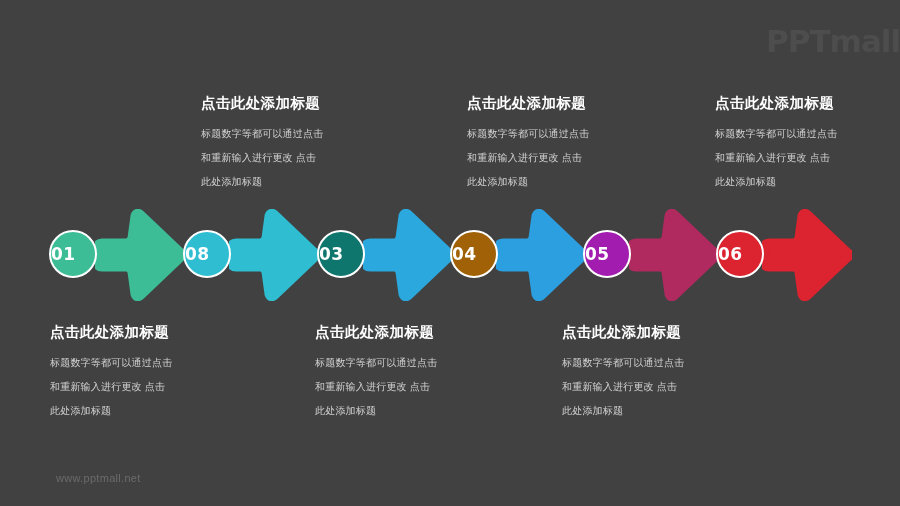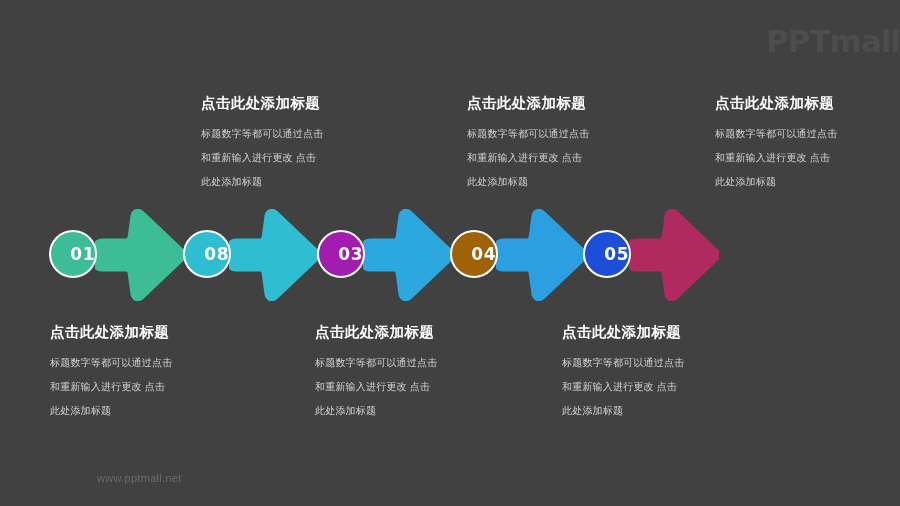--- a/index.html
+++ b/index.html
@@ -38,21 +38,20 @@
   }
 
   
   #footer {
     position: absolute;
     left: 56px;
     top: 472px;
     font-size: 11px;
     color: #6b6b6b;
     letter-spacing: .3px;
-    margin-left: 41px;
   }
 
   
   .tblock {
     position: absolute;
     width: 215px;
   }
   .tblock .ttitle {
     font-size: 14.5px;
     font-weight: 700;
@@ -103,21 +102,21 @@
     position: absolute;
     left: 0px;
     top: 26px;
     width: 48px;
     height: 48px;
     border-radius: 50%;
     border: 2.5px solid #ffffff;
     box-sizing: border-box;
     display: flex;
     align-items: center;
-    justify-content: flex-end;
+    justify-content: flex-start;
     z-index: 3;
   }
   .step .circle span {
     font-size: 17px;
     font-weight: 700;
     color: #ffffff;
     letter-spacing: .5px;
     line-height: 1;
     font-family: "DejaVu Sans", sans-serif;
   }
@@ -171,21 +170,21 @@
         <span>08</span>
       </div>
     </div>
 
     <div class="step" style="left:317px">
       <div class="arrow">
         <svg viewBox="0 0 90 92" width="90" height="92" aria-hidden="true">
           <path d="M46 6 L86 44 Q90 46 86 48 L46 86 Q42 90 40 85 L37 63 Q36 58 31 58 L7 58 Q2 58 2 53 L2 39 Q2 34 7 34 L31 34 Q36 34 37 29 L40 7 Q42 2 46 6 Z" fill="#2ba8dd" stroke="#2ba8dd" stroke-width="9" stroke-linejoin="round"></path>
         </svg>
       </div>
-      <div class="circle" style="background:#a21caf">
+      <div class="circle" style="background:#0f766e">
         <span>03</span>
       </div>
     </div>
 
     <div class="step" style="left:450px">
       <div class="arrow">
         <svg viewBox="0 0 90 92" width="90" height="92" aria-hidden="true">
           <path d="M46 6 L86 44 Q90 46 86 48 L46 86 Q42 90 40 85 L37 63 Q36 58 31 58 L7 58 Q2 58 2 53 L2 39 Q2 34 7 34 L31 34 Q36 34 37 29 L40 7 Q42 2 46 6 Z" fill="#2b9fe0" stroke="#2b9fe0" stroke-width="9" stroke-linejoin="round"></path>
         </svg>
       </div>
@@ -193,25 +192,35 @@
         <span>04</span>
       </div>
     </div>
 
     <div class="step" style="left:583px">
       <div class="arrow">
         <svg viewBox="0 0 90 92" width="90" height="92" aria-hidden="true">
           <path d="M46 6 L86 44 Q90 46 86 48 L46 86 Q42 90 40 85 L37 63 Q36 58 31 58 L7 58 Q2 58 2 53 L2 39 Q2 34 7 34 L31 34 Q36 34 37 29 L40 7 Q42 2 46 6 Z" fill="#b02a5f" stroke="#b02a5f" stroke-width="9" stroke-linejoin="round"></path>
         </svg>
       </div>
-      <div class="circle" style="background:#1d4ed8">
+      <div class="circle" style="background:#a21caf">
         <span>05</span>
       </div>
     </div>
 
+    <div class="step" style="left:716px">
+      <div class="arrow">
+        <svg viewBox="0 0 90 92" width="90" height="92" aria-hidden="true">
+          <path d="M46 6 L86 44 Q90 46 86 48 L46 86 Q42 90 40 85 L37 63 Q36 58 31 58 L7 58 Q2 58 2 53 L2 39 Q2 34 7 34 L31 34 Q36 34 37 29 L40 7 Q42 2 46 6 Z" fill="#dc2330" stroke="#dc2330" stroke-width="9" stroke-linejoin="round"></path>
+        </svg>
+      </div>
+      <div class="circle" style="background:#dc2330">
+        <span>06</span>
+      </div>
+    </div>
 
   </div>
 
   <div class="tblock bot-1">
     <div class="ttitle">点击此处添加标题</div>
     <div class="tline">标题数字等都可以通过点击</div>
     <div class="tline">和重新输入进行更改 点击</div>
     <div class="tline">此处添加标题</div>
   </div>
   <div class="tblock bot-2">

